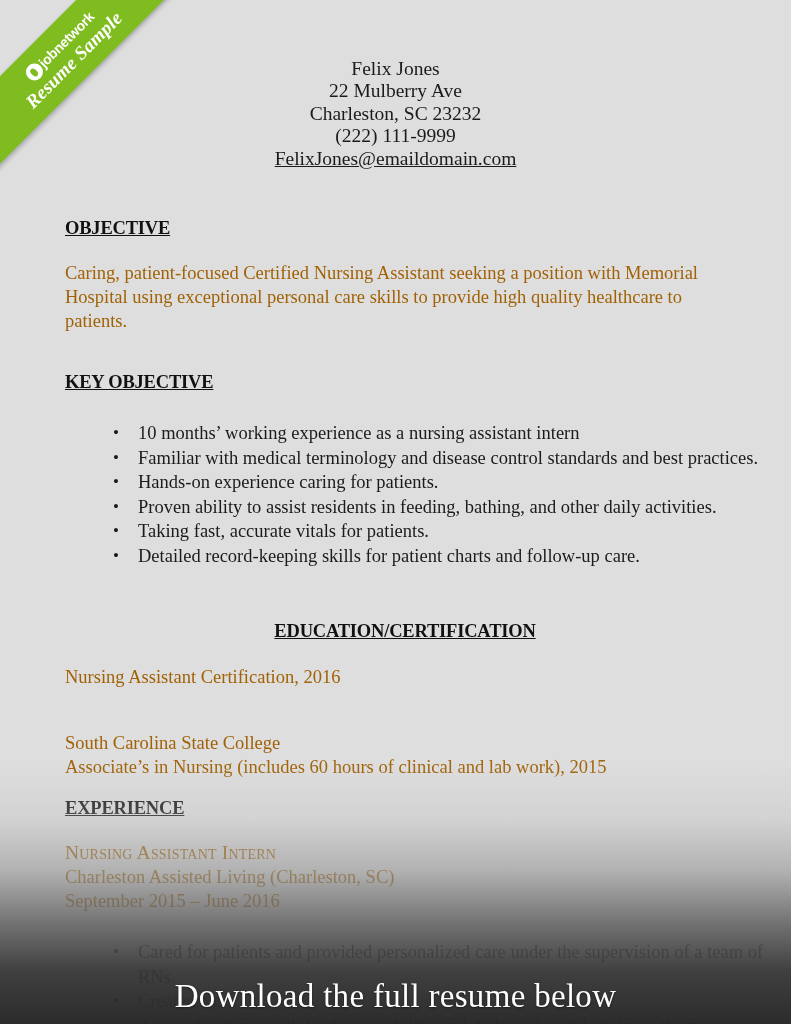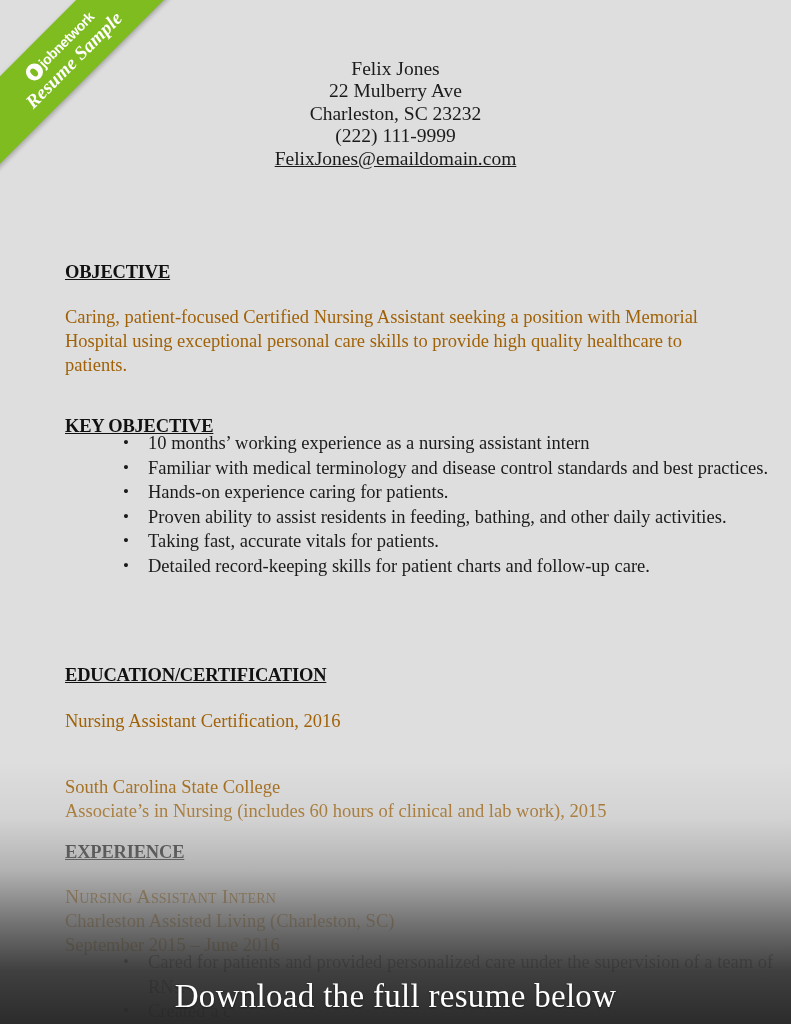--- a/index.html
+++ b/index.html
@@ -154,21 +154,21 @@
     letter-spacing: -0.2px;
   }
 
   .body-text {
     font-size: 18.5px;
     line-height: 24px;
     color: #a16207;
   }
 
   ul.bullets {
-    margin: 16px;
+    margin: 6px;
     padding: 0 0 0 42px;
     list-style: none;
   }
   ul.bullets li {
     position: relative;
     font-size: 18.5px;
     line-height: 24.5px;
     color: #1b1b1b;
     padding-left: 25px;
     margin: 0;
@@ -176,21 +176,20 @@
   ul.bullets li::before {
     content: "\2022";
     position: absolute;
     left: 0;
     top: 0;
     font-size: 17px;
   }
 
   .abs {
     position: absolute;
-    margin-top: 44px;
   }
 
   .smallcaps {
     font-variant: small-caps;
     font-size: 19.5px;
     letter-spacing: 0.2px;
   }
 
   .download-overlay {
     position: absolute;
@@ -245,21 +244,21 @@
     </div>
     <ul class="bullets abs" style="left:65px; top:415px; width:660px;">
       <li>10 months’ working experience as a nursing assistant intern</li>
       <li>Familiar with medical terminology and disease control standards and best practices.</li>
       <li>Hands-on experience caring for patients.</li>
       <li>Proven ability to assist residents in feeding, bathing, and other daily activities.</li>
       <li>Taking fast, accurate vitals for patients.</li>
       <li>Detailed record-keeping skills for patient charts and follow-up care.</li>
     </ul>
 
-    <div class="abs section" style="left:65px; top:621px; width:680px;">
+    <div class="abs section" style="left:65px; top:621px; width:680px;text-align:center;">
       <div class="sec-title">EDUCATION/CERTIFICATION</div>
     </div>
     <div class="abs body-text" style="left:65px; top:665px; width:680px;">
       <div>Nursing Assistant Certification, 2016</div>
     </div>
     <div class="abs body-text" style="left:65px; top:731px; width:680px;">
       <div>South Carolina State College</div>
       <div>Associate’s in Nursing (includes 60 hours of clinical and lab work), 2015</div>
     </div>
 

